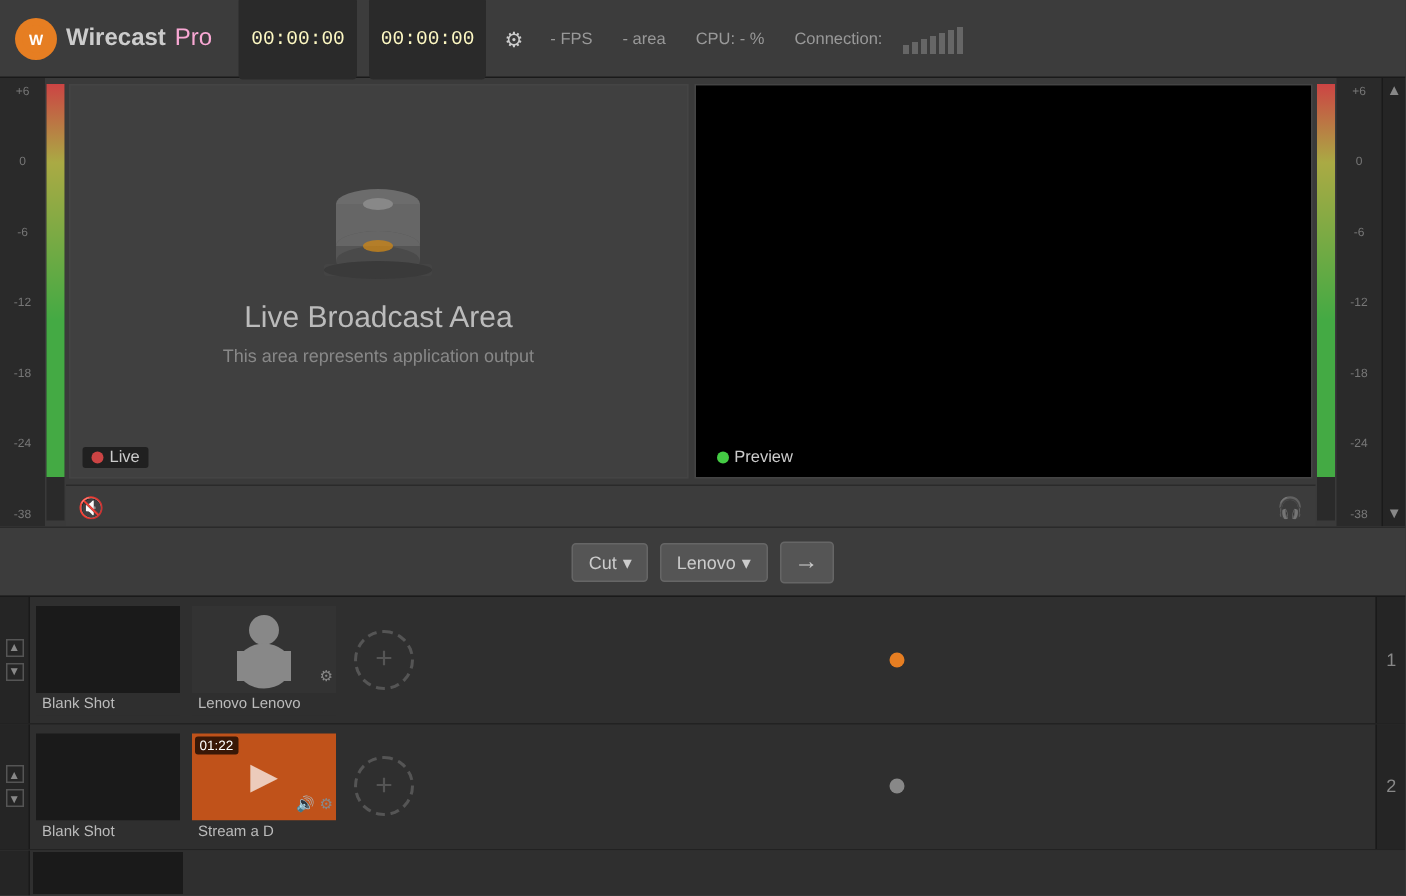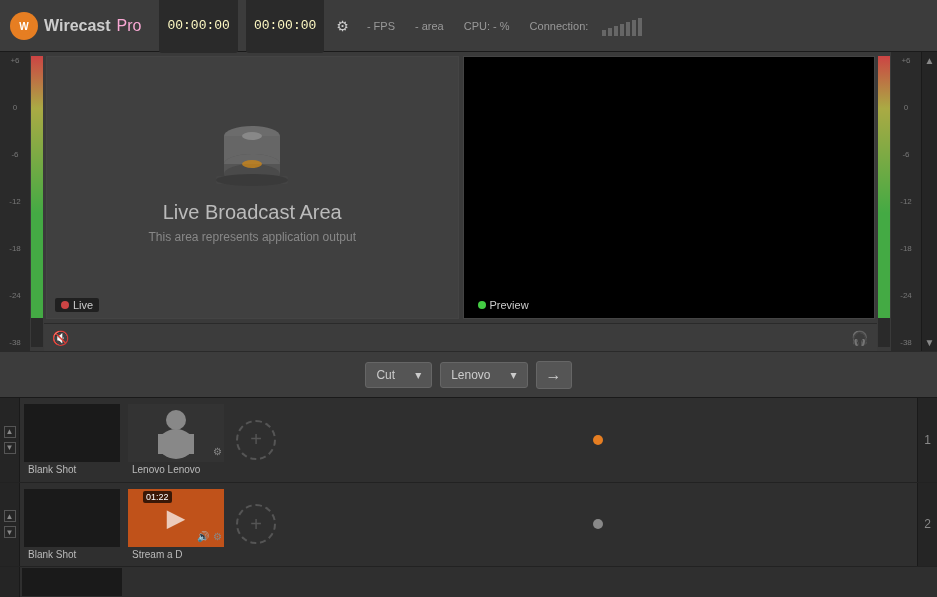--- a/index.html
+++ b/index.html
@@ -202,21 +202,21 @@
     .transition-select {
       background: #555;
       border: 1px solid #666;
       border-radius: 3px;
       color: #ccc;
       padding: 5px 10px;
       font-size: 12px;
       cursor: pointer;
       display: flex;
       align-items: center;
-      gap: 20px;
+      gap: 4px;
     }
     .transition-arrow {
       background: #555;
       border: 1px solid #666;
       border-radius: 3px;
       width: 36px;
       height: 28px;
       display: flex;
       align-items: center;
       justify-content: center;
@@ -365,21 +365,20 @@
     }
     .time-badge {
       position: absolute;
       top: 2px;
       left: 2px;
       background: rgba(0,0,0,0.7);
       color: #fff;
       font-size: 9px;
       padding: 1px 3px;
       border-radius: 2px;
-      margin-left: 13px;
     }
 
     
     .scrollbar-area {
       width: 16px;
       background: #252525;
       border-left: 1px solid #1a1a1a;
       display: flex;
       flex-direction: column;
       align-items: center;

